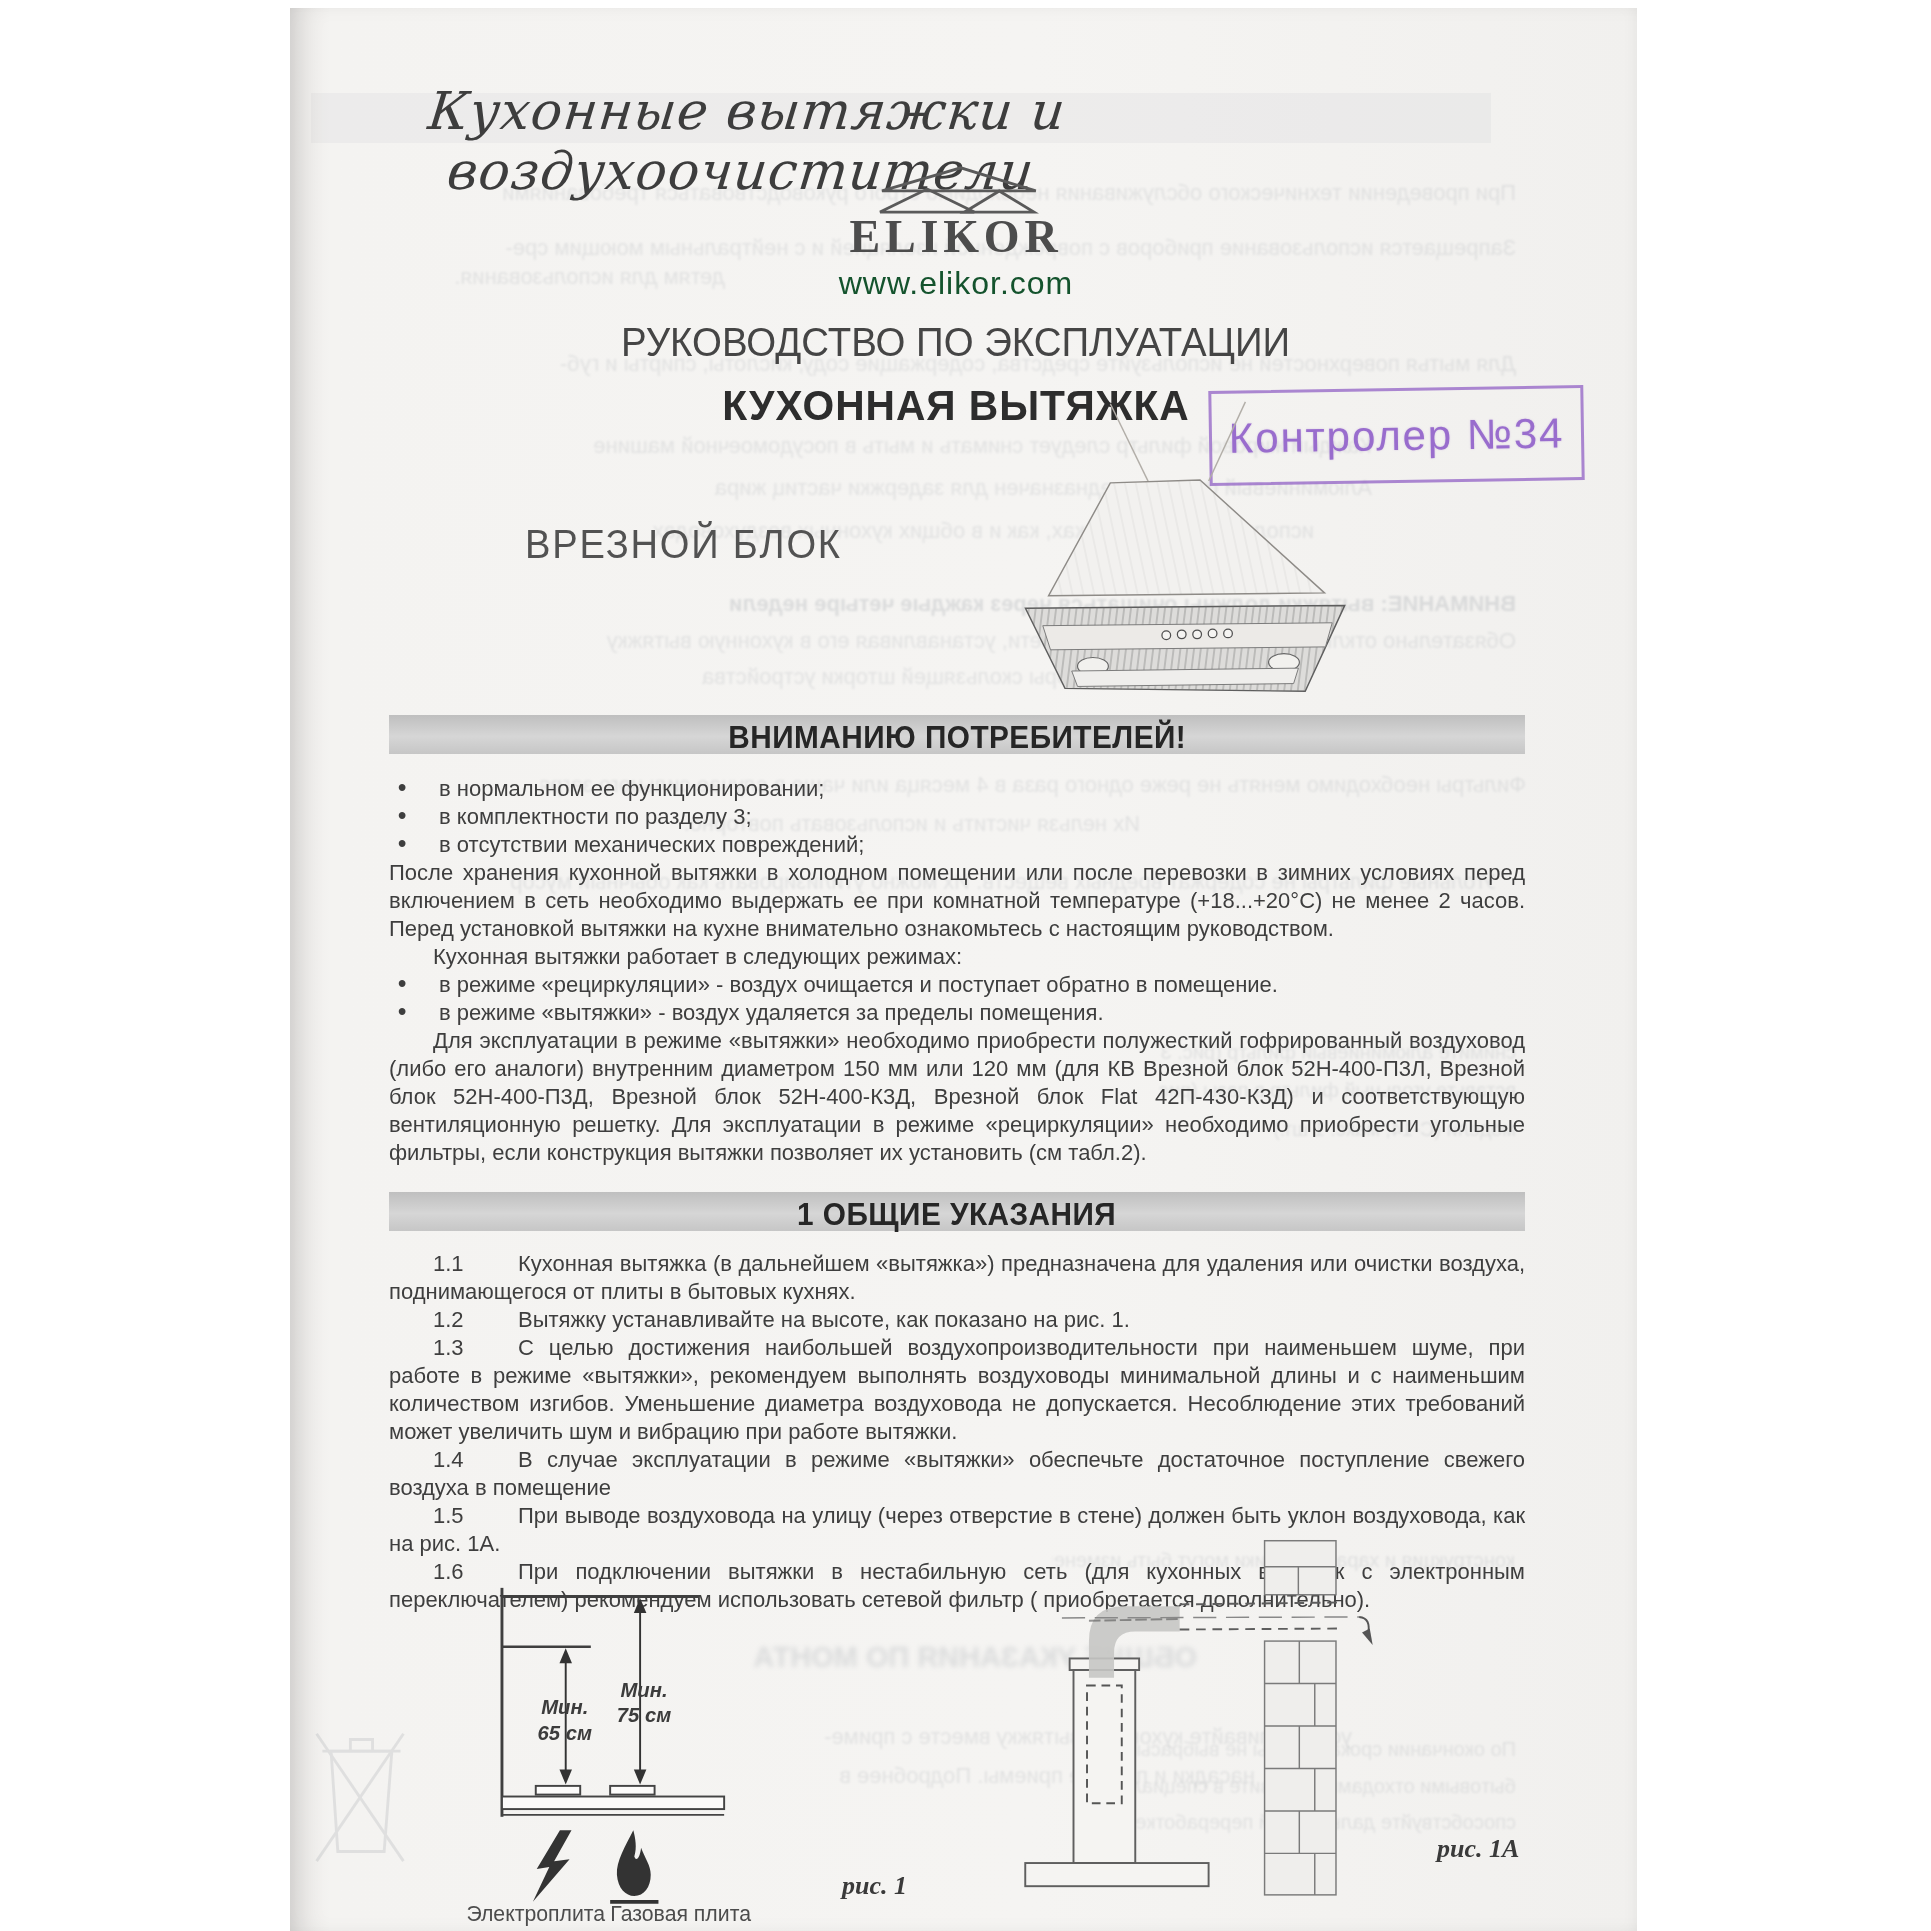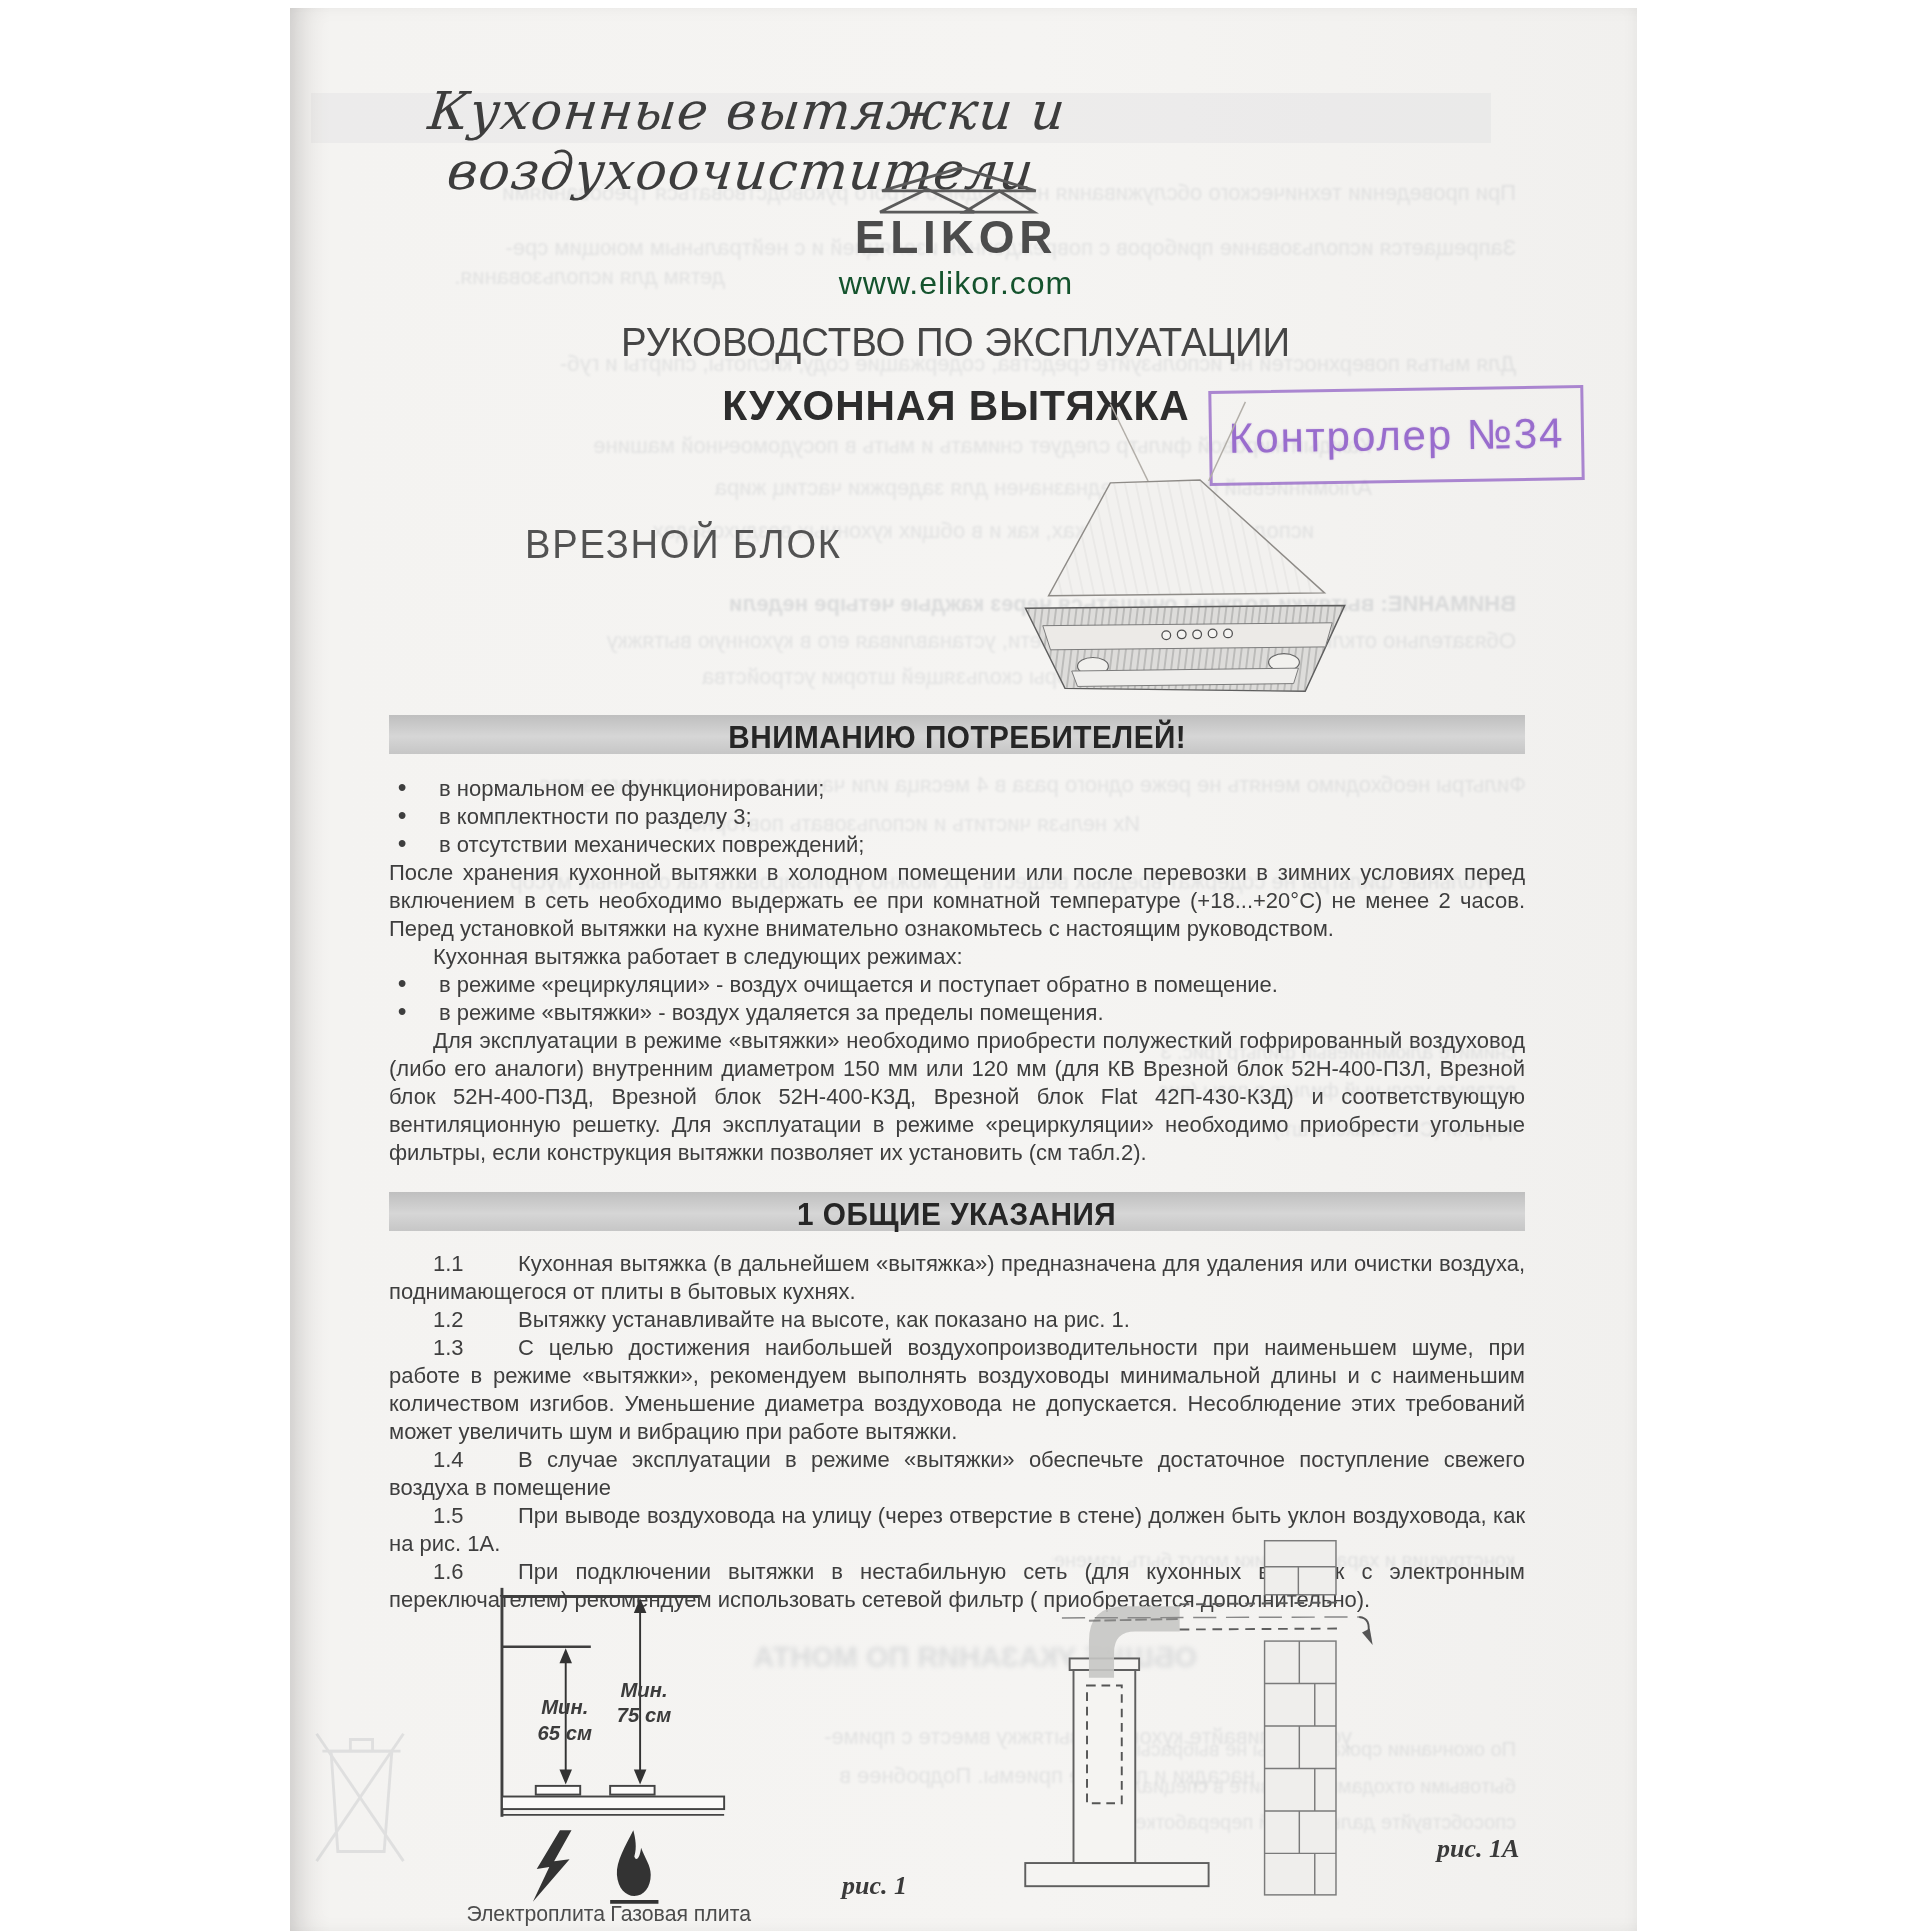--- a/index.html
+++ b/index.html
@@ -12,21 +12,21 @@
   #bleed-layer{position:absolute;left:0;top:0;width:1931px;height:1931px;}
   .bleed{position:absolute;display:inline-block;white-space:nowrap;overflow:hidden;
          transform:scaleX(-1);color:#767e88;opacity:.15;font-size:22px;filter:blur(1px);}
   .bleed-band{position:absolute;left:311px;top:93px;width:1180px;height:50px;background:#8d939c;opacity:.07;}
   
   .abs{position:absolute;}
   .center{text-align:center;}
   .cursive-title{left:290px;top:81px;width:908px;font-family:"DejaVu Serif",serif;
                  font-style:italic;font-size:52px;color:#3d3d3d;transform:skewX(-6deg);letter-spacing:1px;}
   .brand-name{left:792px;top:210px;width:328px;font-size:46px;font-weight:800;
-              letter-spacing:4.8px;color:#4c4c4c;}
+              letter-spacing:4.8px;color:#4c4c4c;font-family:Liberation Serif, serif;}
   .website{left:792px;top:265px;width:328px;font-size:32px;color:#14532d;letter-spacing:1px;}
   .doc-title{left:386px;top:320px;width:1139px;font-size:40px;font-weight:500;color:#454545;}
   .doc-title span{display:inline-block;transform:scaleX(.96);}
   .doc-subtitle{left:386px;top:382px;width:1139px;font-size:42px;font-weight:800;color:#2d2d2d;}
   .doc-subtitle span{display:inline-block;transform:scaleX(.97);letter-spacing:1px;}
   .product-name{left:525px;top:521px;font-size:41px;color:#525252;letter-spacing:1.9px;
                 transform:scaleX(.93);transform-origin:left;}
   .stamp{left:1209px;top:388px;width:369px;height:89px;border:3.9px solid rgba(141,91,196,.72);
          transform:rotate(-0.9deg);display:flex;align-items:center;justify-content:center;
          font-size:42px;color:rgba(148,101,203,.92);letter-spacing:1.9px;
@@ -150,21 +150,21 @@
   <div class="abs product-name">ВРЕЗНОЙ БЛОК</div>
 
   <div class="flow">
     <div class="banner b1">
       <span>ВНИМАНИЮ ПОТРЕБИТЕЛЕЙ!</span>
     </div>
     <p class="b-item">в нормальном ее функционировании;</p>
     <p class="b-item">в комплектности по разделу 3;</p>
     <p class="b-item">в отсутствии механических повреждений;</p>
     <p>После хранения кухонной вытяжки в холодном помещении или после перевозки в зимних условиях перед включением в сеть необходимо выдержать ее при комнатной температуре (+18...+20°С) не менее 2 часов. Перед установкой вытяжки на кухне внимательно ознакомьтесь с настоящим руководством.</p>
-    <p class="ind">Кухонная вытяжка работает в следующих режимах:</p>
+    <p class="ind">Кухонная вытяжки работает в следующих режимах:</p>
     <p class="b-item">в режиме «рециркуляции» - воздух очищается и поступает обратно в помещение.</p>
     <p class="b-item">в режиме «вытяжки» - воздух удаляется за пределы помещения.</p>
     <p class="ind">Для эксплуатации в режиме «вытяжки» необходимо приобрести полужесткий гофрированный воздуховод (либо его аналоги) внутренним диаметром 150 мм или 120 мм (для КВ Врезной блок 52Н-400-П3Л, Врезной блок 52Н-400-П3Д, Врезной блок 52Н-400-К3Д, Врезной блок Flat 42П-430-К3Д) и соответствующую вентиляционную решетку.  Для эксплуатации в режиме «рециркуляции» необходимо приобрести угольные фильтры, если конструкция вытяжки позволяет их установить (см табл.2).</p>
 
     <div class="banner b2">
       <span>1 ОБЩИЕ УКАЗАНИЯ</span>
     </div>
     <p class="n-item">
       <span class="num">1.1</span><span>Кухонная вытяжка (в дальнейшем «вытяжка») предназначена для удаления или очистки воздуха, поднимающегося от плиты в бытовых кухнях.</span>
     </p>

